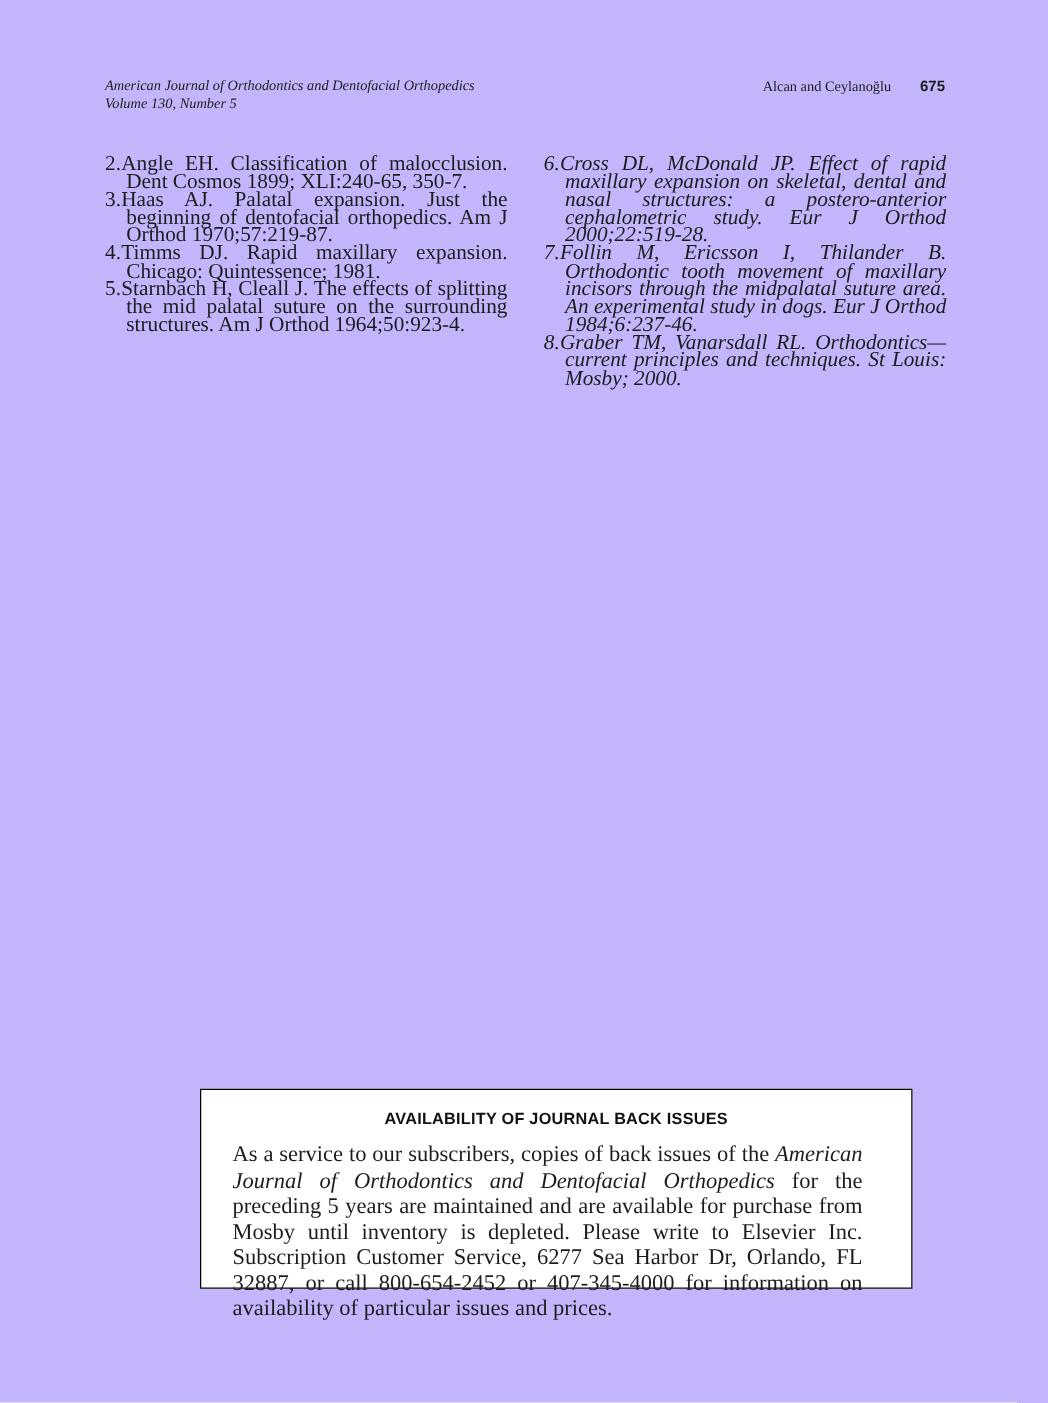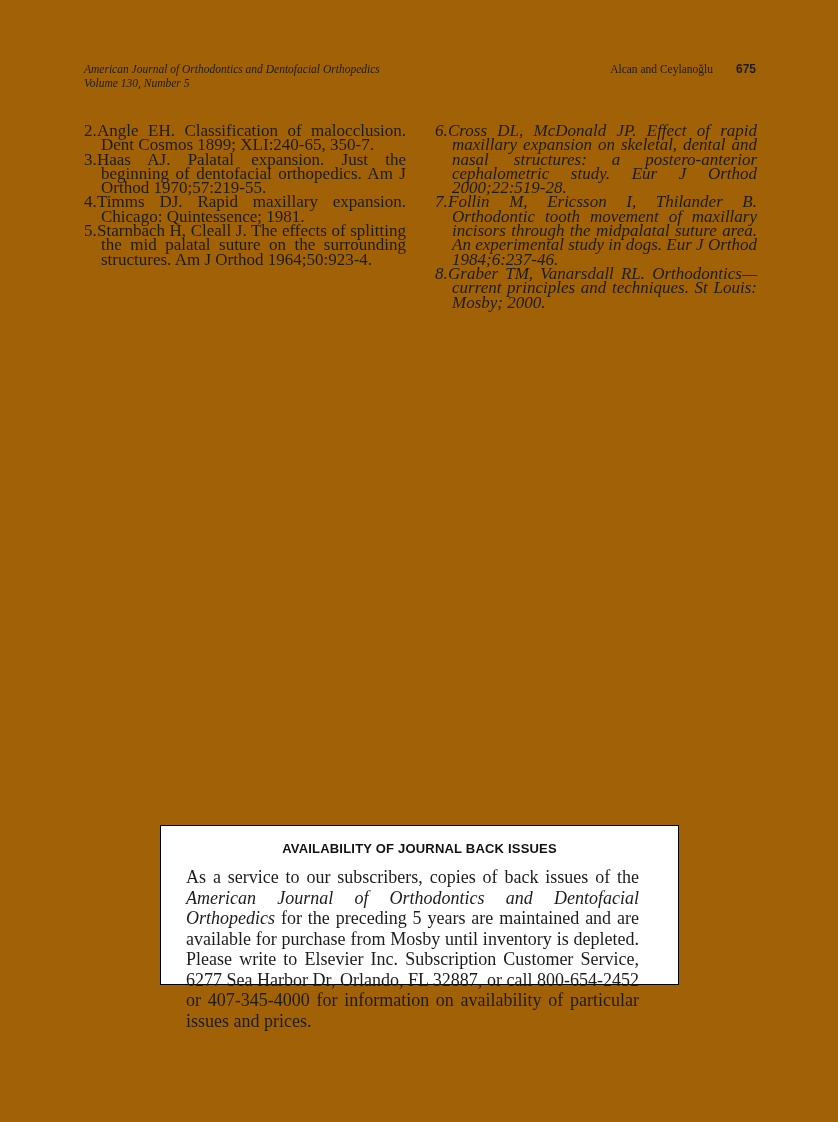--- a/index.html
+++ b/index.html
@@ -4,21 +4,21 @@
 <style>
   html, body {
     margin: 0;
     padding: 0;
     background: #ffffff;
   }
   .page {
     position: relative;
     width: 838px;
     height: 1122px;
-    background: #a16207;
+    background: #c4b5fd;
     font-family: "Liberation Serif", serif;
     color: #1c1c1c;
     overflow: hidden;
   }
 
   
   .running-header {
     position: absolute;
     top: 62px;
     left: 84px;
@@ -65,22 +65,22 @@
     display: inline-block;
     width: 13px;
     text-indent: 0;
     text-align: left;
   }
 
   
   .back-box {
     position: absolute;
     left: 160px;
-    top: 825px;
-    width: 519px;
+    top: 871px;
+    width: 570px;
     height: 160px;
     box-sizing: border-box;
     border: 1.5px solid #000000;
     background: #ffffff;
   }
   .back-box .box-title {
     margin-top: 15px;
     text-align: center;
     font-family: "Liberation Sans", sans-serif;
     font-weight: bold;
@@ -111,21 +111,21 @@
     <div class="right">
       <span class="authors">Alcan and Ceylanoğlu</span><span class="pagenum">675</span>
     </div>
   </div>
 
   <div class="ref-col left">
     <div class="ref">
       <span class="num">2.</span><span>Angle EH. Classification of malocclusion. Dent Cosmos 1899; XLI:240-65, 350-7.</span>
     </div>
     <div class="ref">
-      <span class="num">3.</span><span>Haas AJ. Palatal expansion. Just the beginning of dentofacial orthopedics. Am J Orthod 1970;57:219-55.</span>
+      <span class="num">3.</span><span>Haas AJ. Palatal expansion. Just the beginning of dentofacial orthopedics. Am J Orthod 1970;57:219-87.</span>
     </div>
     <div class="ref">
       <span class="num">4.</span><span>Timms DJ. Rapid maxillary expansion. Chicago: Quintessence; 1981.</span>
     </div>
     <div class="ref">
       <span class="num">5.</span><span>Starnbach H, Cleall J. The effects of splitting the mid palatal suture on the surrounding structures. Am J Orthod 1964;50:923-4.</span>
     </div>
   </div>
 
   <div class="ref-col right">

